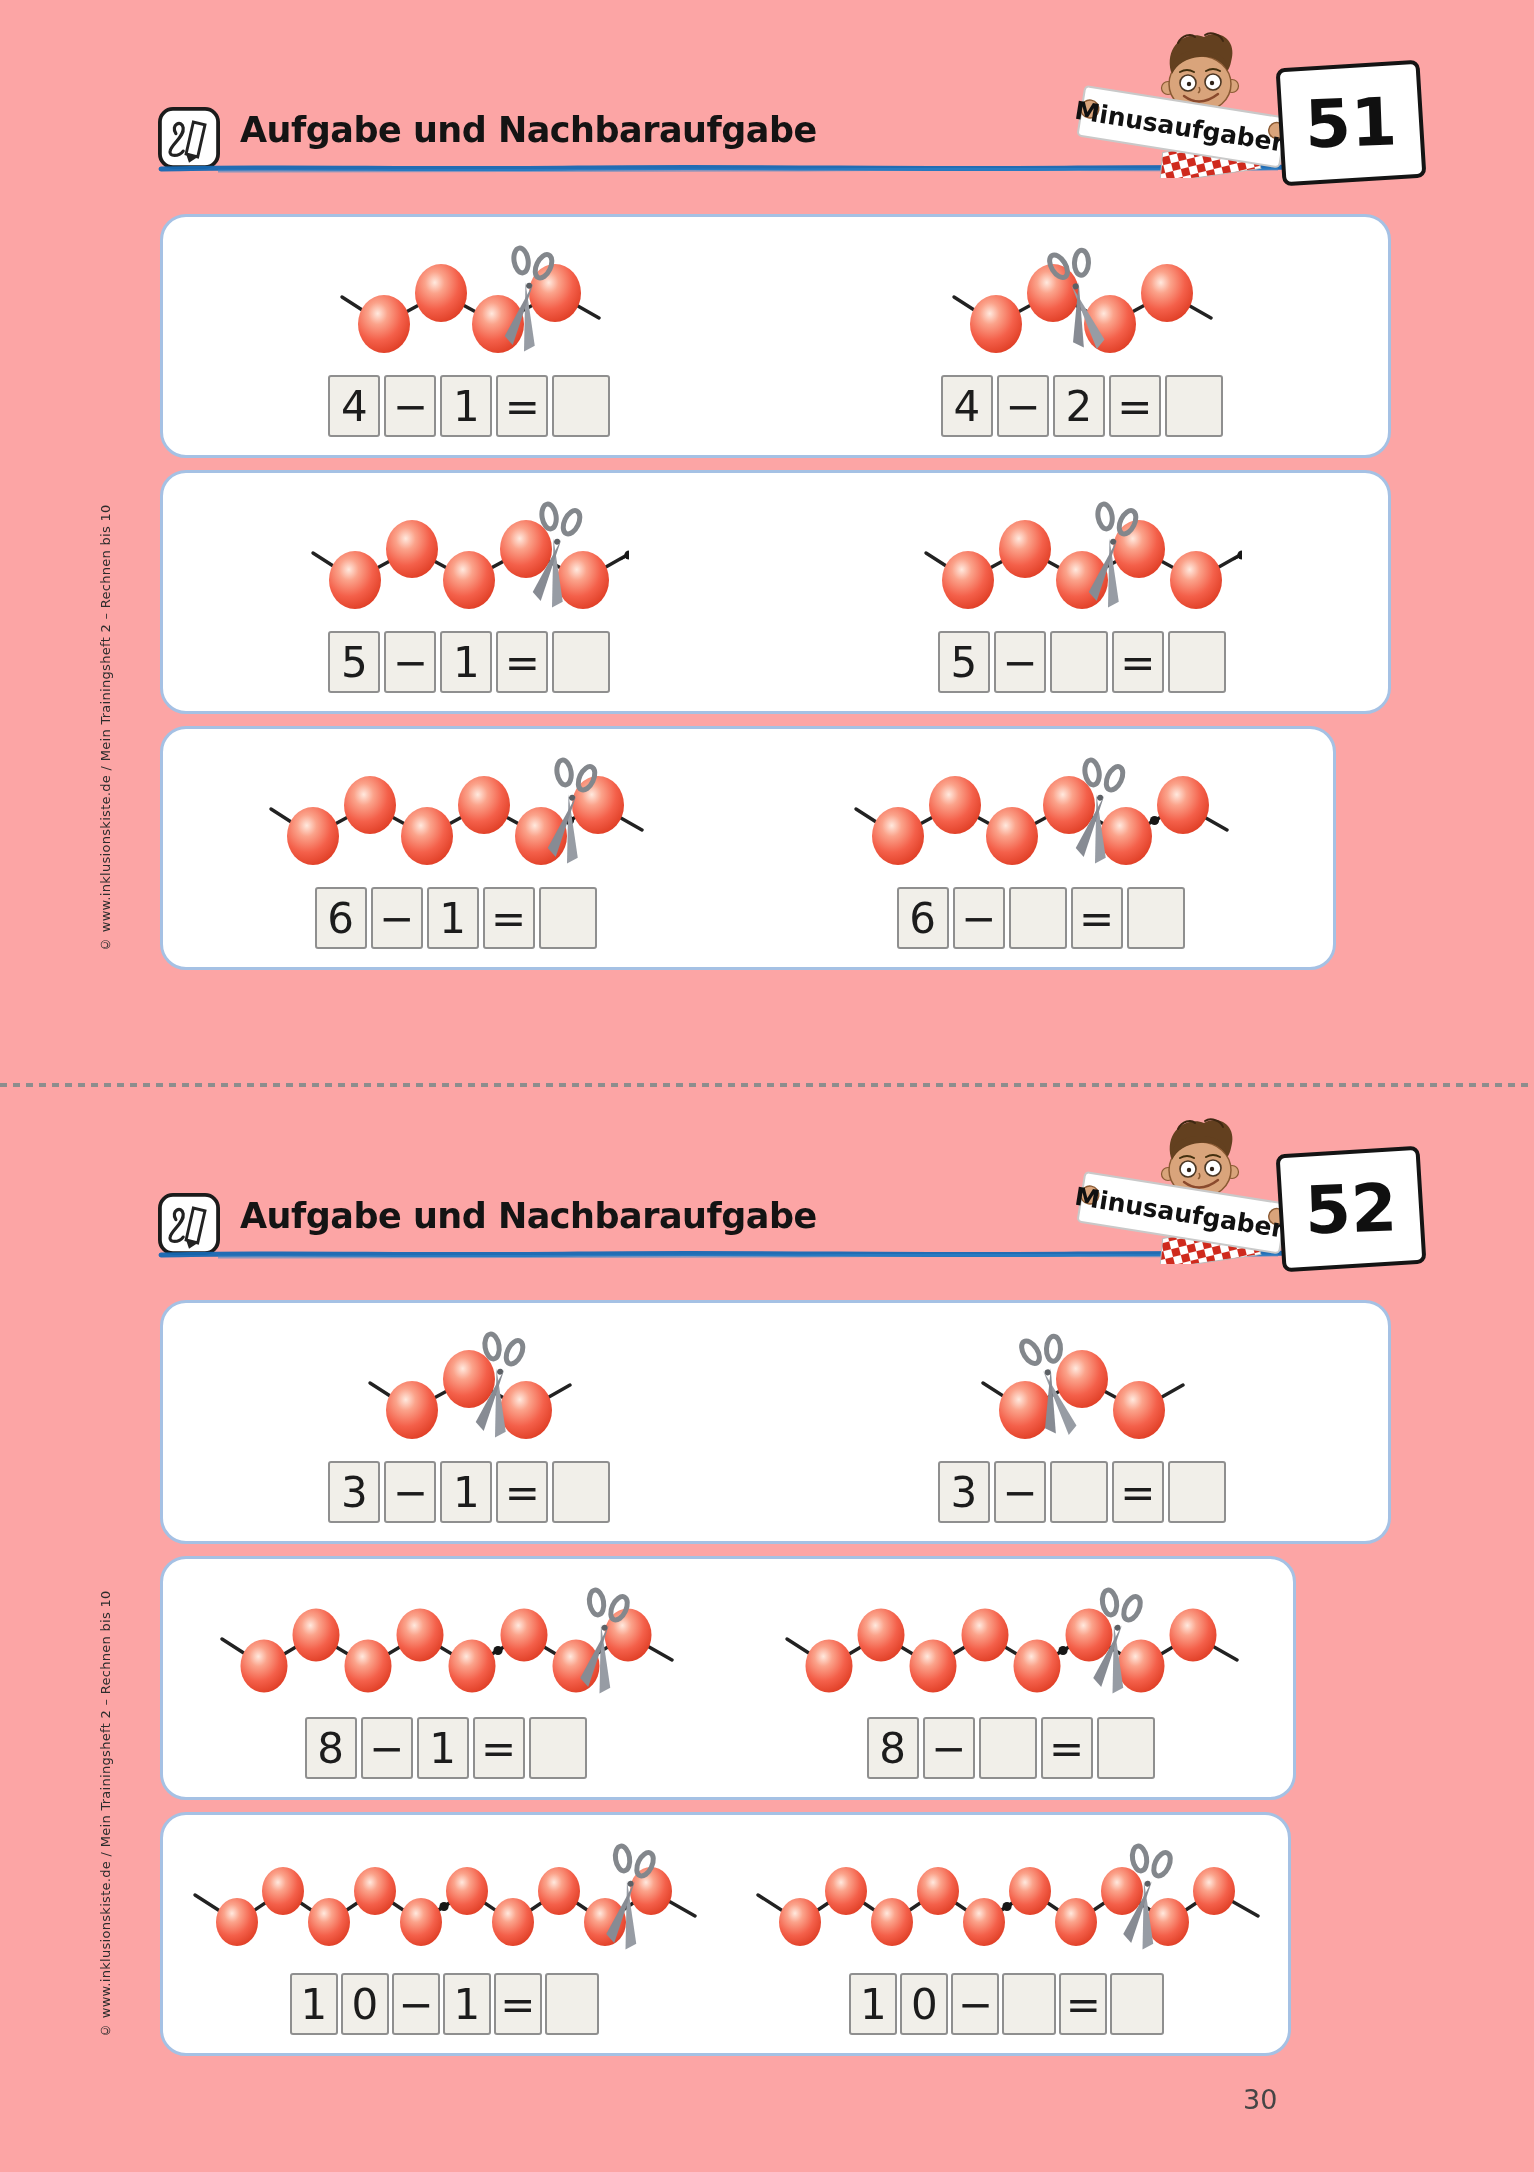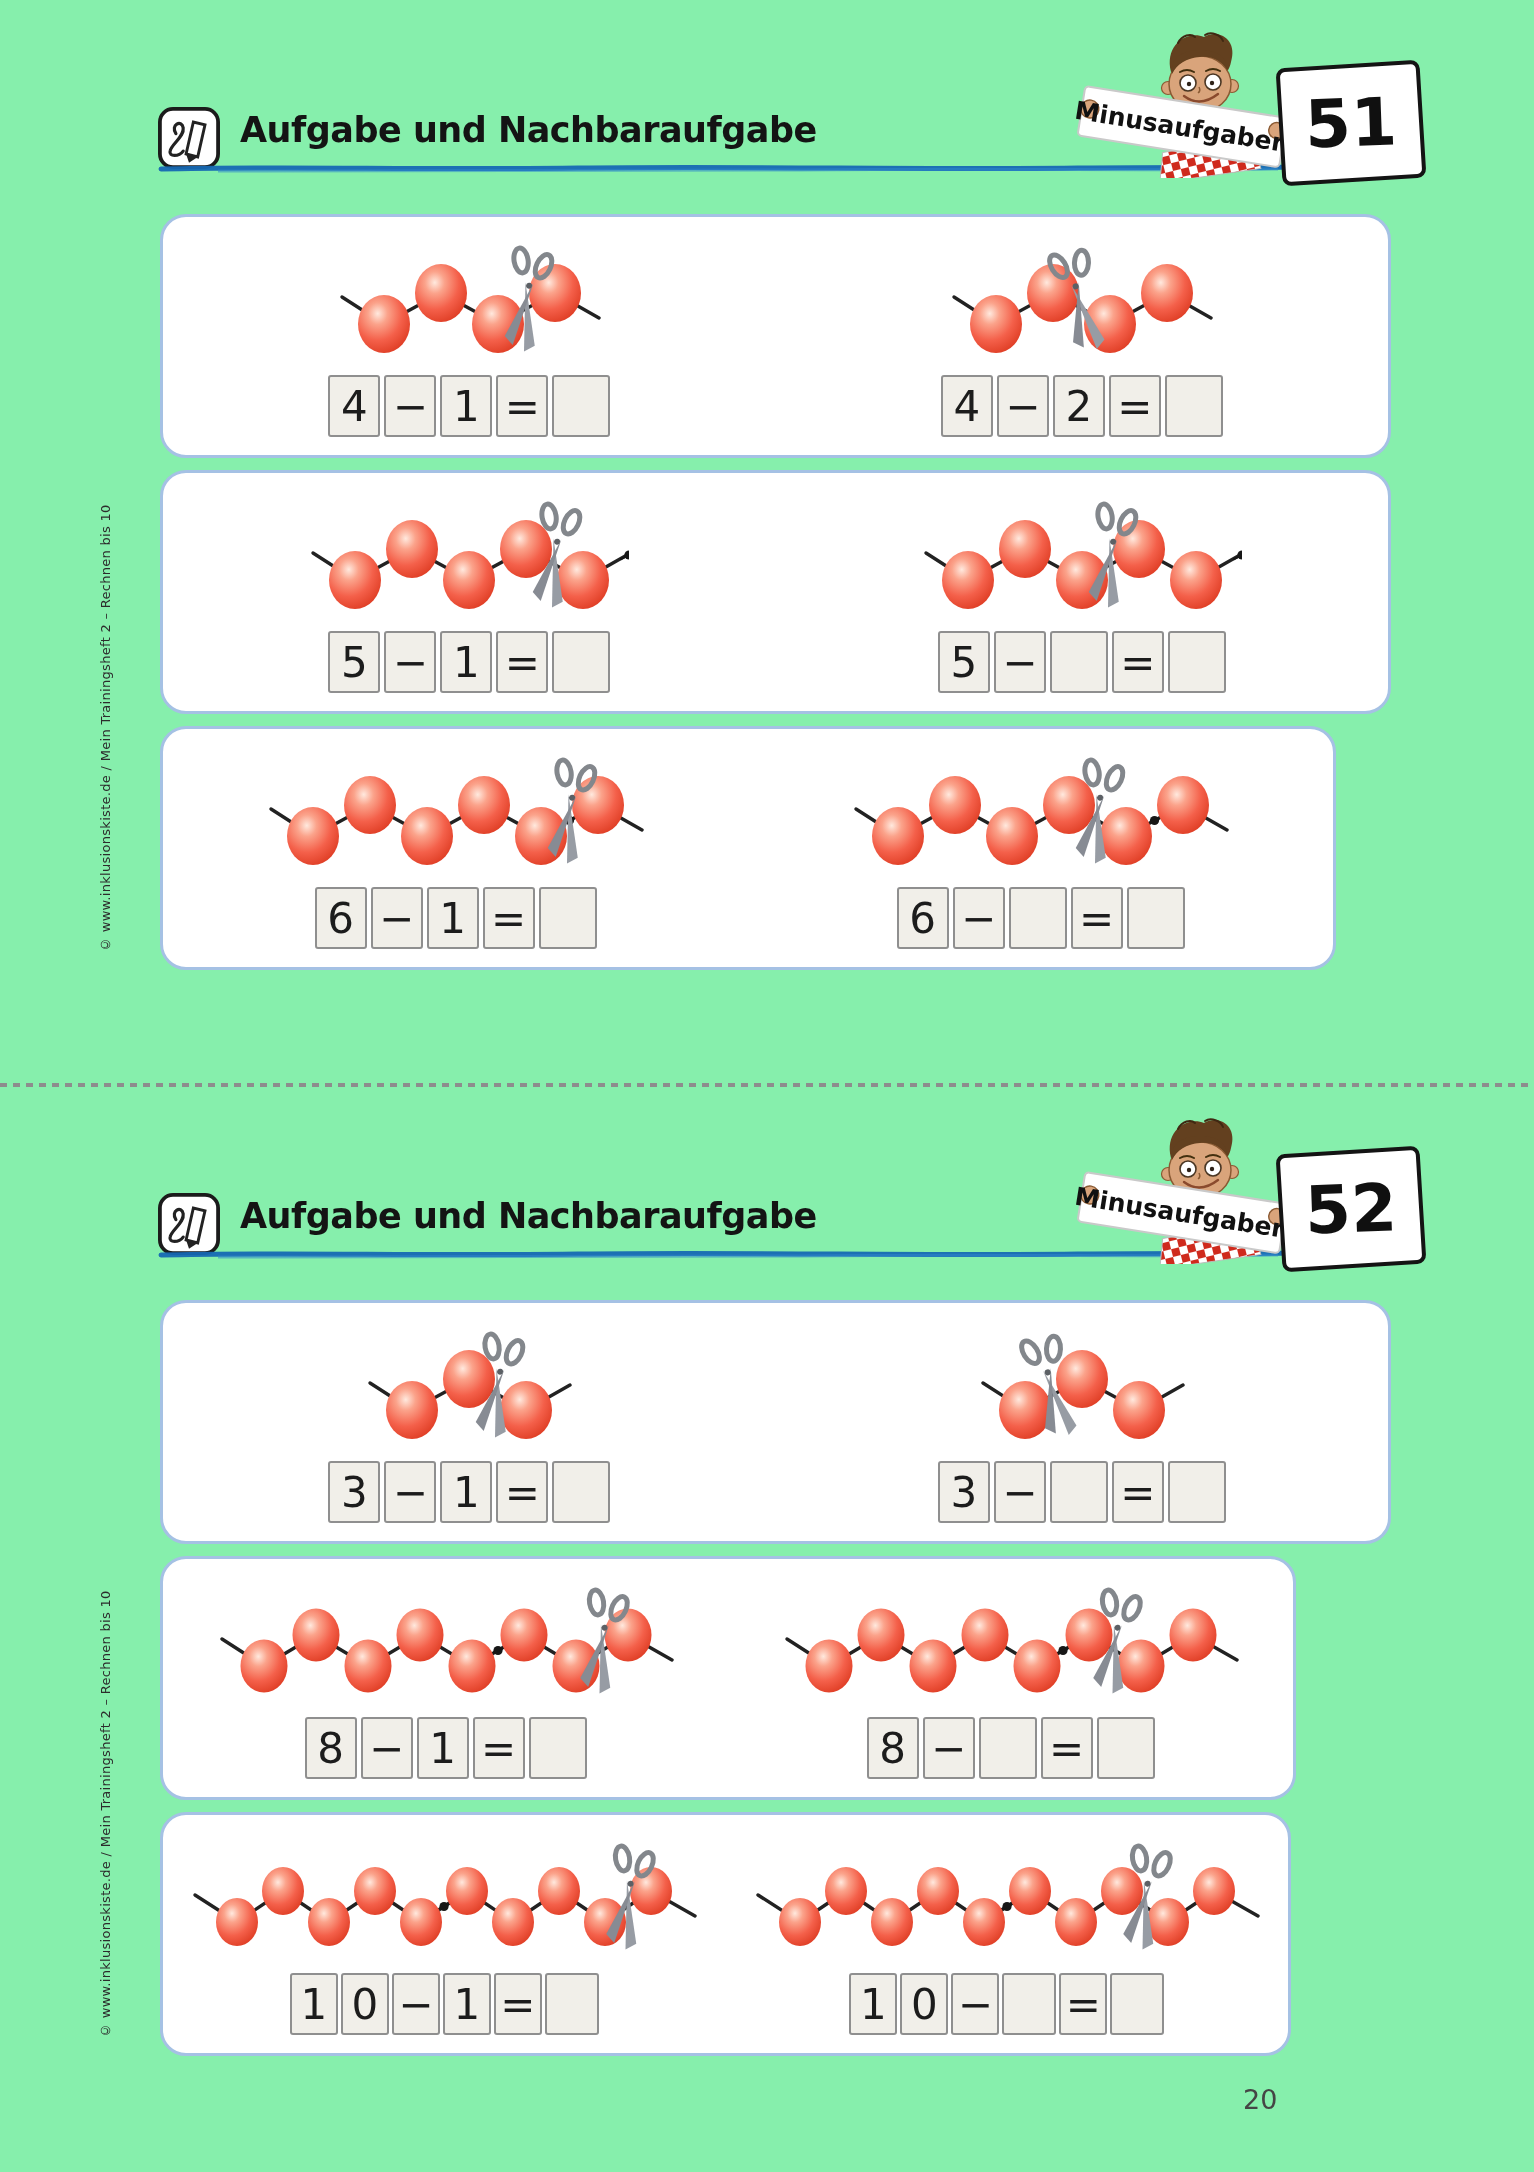--- a/index.html
+++ b/index.html
@@ -1,16 +1,16 @@
 <!DOCTYPE html>
 <html><head>
 <meta charset="utf-8">
 <style>
   html,body{margin:0;padding:0;background:#fff;}
-  .canvas{position:relative;width:1534px;height:2172px;background:#86efac;overflow:hidden;
+  .canvas{position:relative;width:1534px;height:2172px;background:#fca5a5;overflow:hidden;
           font-family:"DejaVu Sans",sans-serif;color:#1b1b1b;}
   .sheet{position:absolute;left:0;width:1534px;height:1086px;}
   #sheet-0{top:0;} #sheet-1{top:1086px;}
 
   
   .badge{position:absolute;left:157px;top:106px;width:64px;height:64px;}
   .title{position:absolute;left:240px;top:110px;font-size:35px;font-weight:700;
          letter-spacing:-0.5px;color:#141414;font-family:"DejaVu Sans",sans-serif;}
   .underline{position:absolute;left:158px;top:160px;width:1140px;height:16px;}
   .boy{position:absolute;left:1072px;top:28px;width:240px;height:150px;}
@@ -714,14 +714,14 @@
               <span class="cell">−</span>
               <span class="cell answer"></span>
               <span class="cell">=</span>
               <span class="cell answer"></span>
             </div>
           </div>
         </div>
       </div>
   </section>
 
-  <div class="footer-num">20</div>
+  <div class="footer-num">30</div>
 </div>
 
 </body></html>

